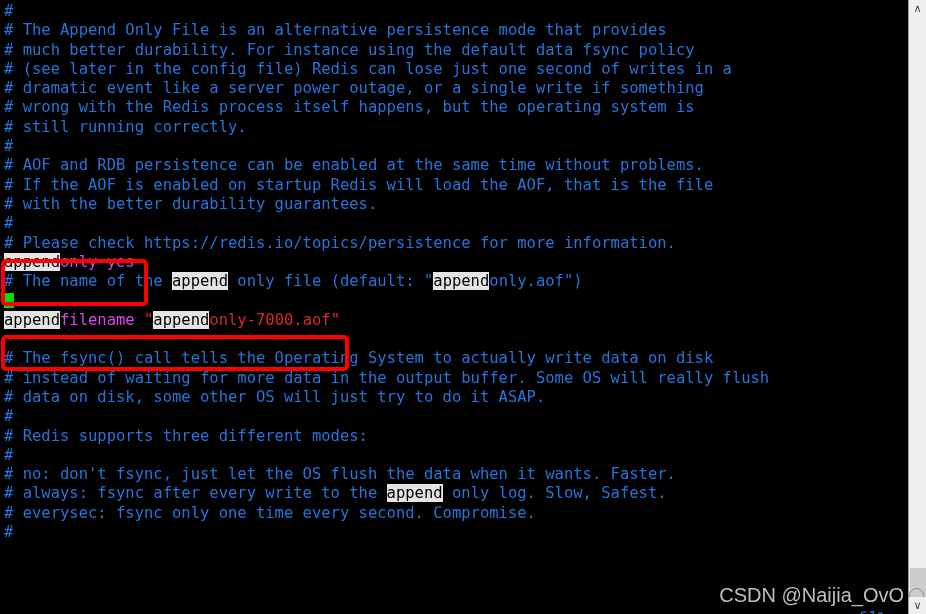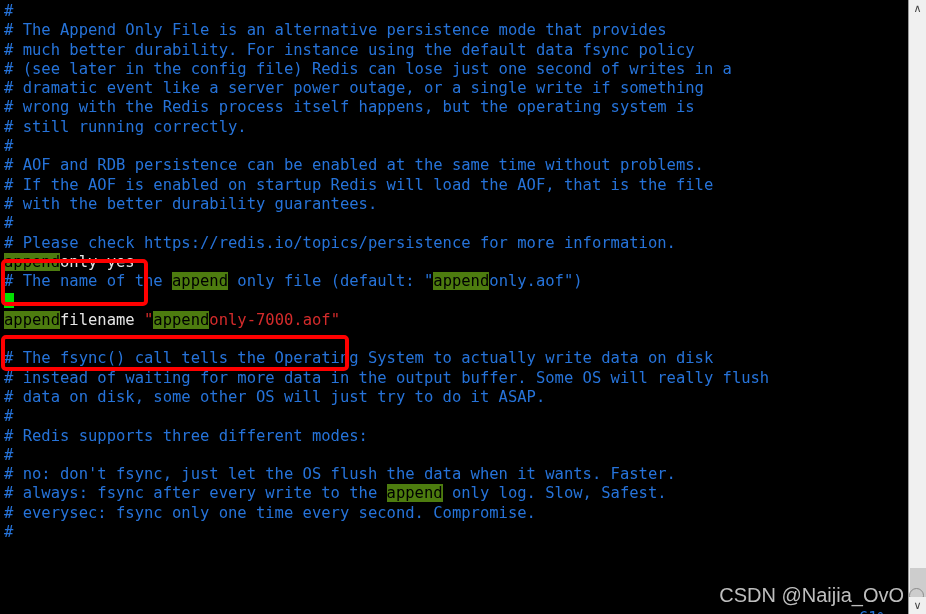--- a/index.html
+++ b/index.html
@@ -31,23 +31,23 @@
     padding: 2px 0 0 4px;
     font-size: 15.5px;
     line-height: 19.3px;
     letter-spacing: 0px;
     white-space: pre;
     color: #1f6feb;
   }
   .ln { height: 19.3px; white-space: pre; }
 
   .cmt   { color: #2673d9; }
-  .plain { color: #e5e5e5; }
+  .plain { color: #d946ef; }
   .str   { color: #d42b2b; }
-  .hl    { background: #4d7c0f; color: #000000; }
+  .hl    { background: #e5e5e5; color: #000000; }
 
   
   .cursor {
     display: inline-block;
     width: 9.7px;
     height: 15px;
     background: #00e000;
     vertical-align: -3px;
   }
 

